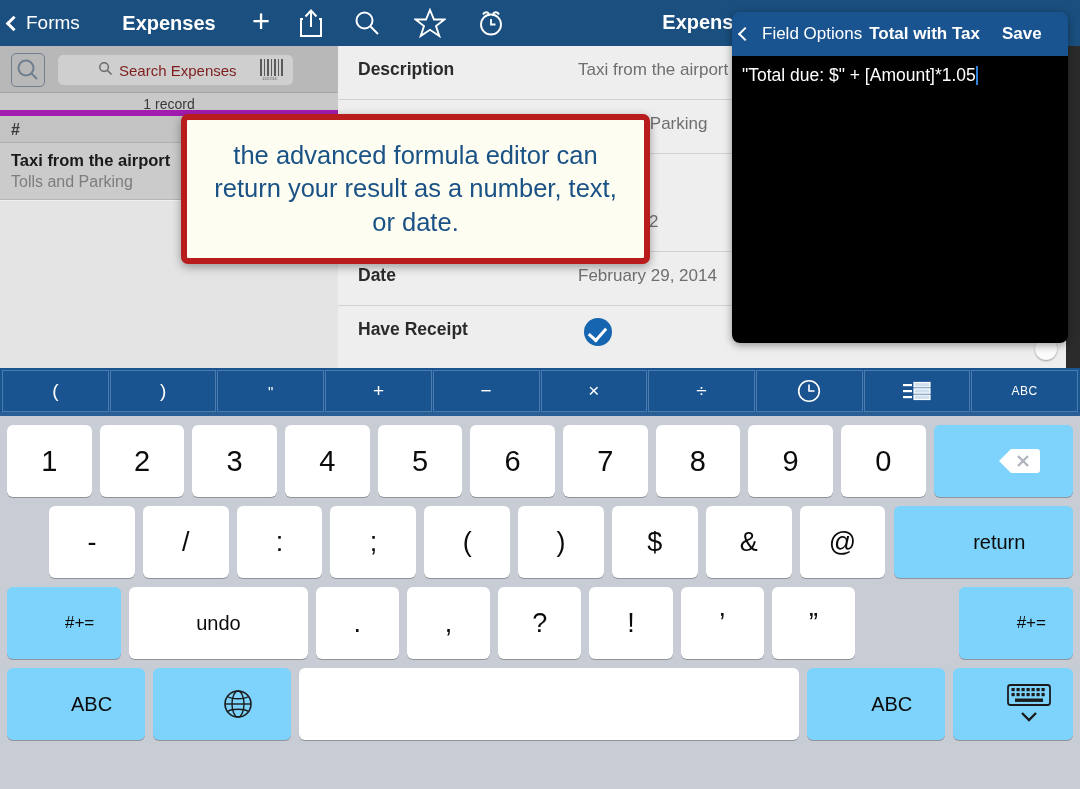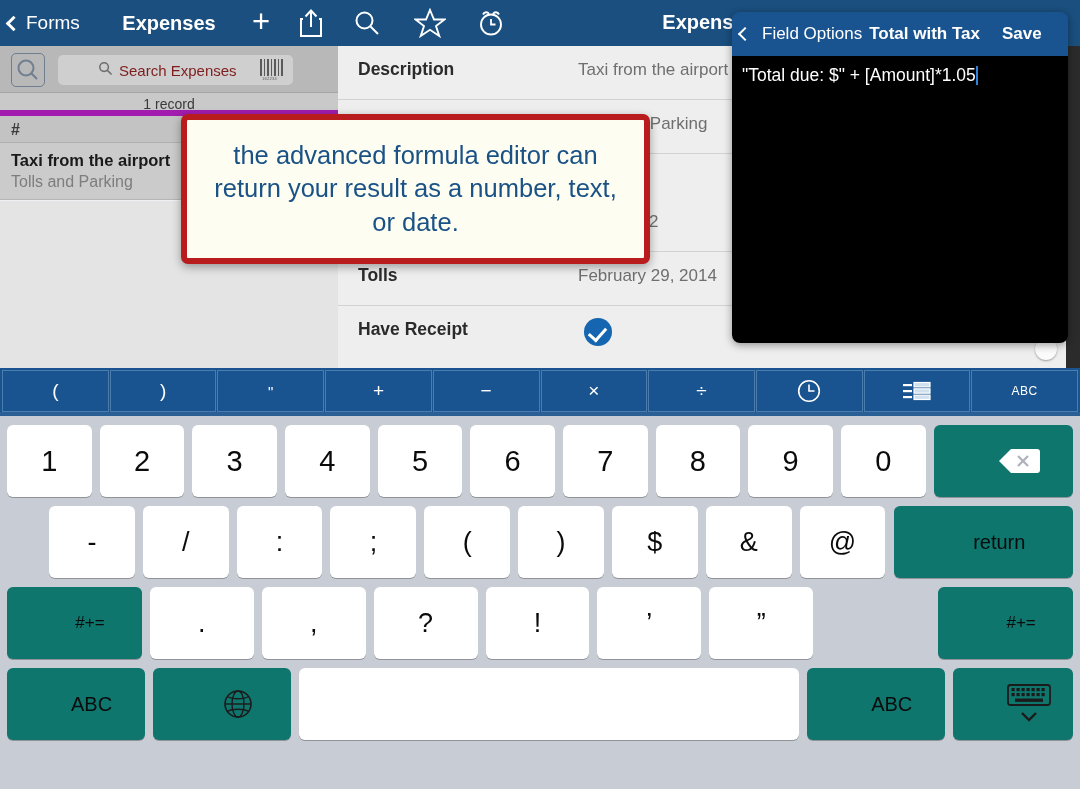--- a/index.html
+++ b/index.html
@@ -150,21 +150,21 @@
   #acc-underline { position: absolute; left: 0; top: 412px; width: 1080px; height: 4px; background: #2a5f96; }
 
   
   #keyboard { position: absolute; left: 0; top: 416px; width: 1080px; height: 373px; background: #c8ccd4; }
   .kb-row { display: flex; width: 1080px; }
   .key {
     background: #fff; border-radius: 6px; box-shadow: 0 1px 0 rgba(0,0,0,.28);
     display: flex; align-items: center; justify-content: center;
     color: #0b0b0b; cursor: default; font-weight: 300;
   }
-  .key.dark { background: #0f766e; padding-left: 31px; }
+  .key.dark { background: #7dd3fc; padding-left: 31px; }
   .key.num { font-size: 29px; }
   .key.sym { font-size: 27px; }
   .key.word { font-size: 20px; }
   .key.small { font-size: 17px; }
 
   #row1 { padding: 9px 7px 0 7px; gap: 8px; }
   #row1 .key { height: 72px; flex: 1 1 0; }
   #row1 .key.bksp { flex: 1.28 1 0; }
   #row2 { padding: 9px 7px 0 49px; gap: 8px; }
   #row2 .key { height: 72px; flex: 1 1 0; }
@@ -273,21 +273,21 @@
       </div>
       <div class="detail-row" style="top:100px">
         <span class="dr-label">Expense Type</span>
         <span class="dr-value">Tolls and Parking</span>
       </div>
       <div class="detail-row" style="top:154px;height:98px">
         <span class="dr-label">Total with Tax</span>
         <span class="dr-value" style="top:58px">: $584.042</span>
       </div>
       <div class="detail-row" style="top:252px">
-        <span class="dr-label">Tolls</span>
+        <span class="dr-label">Date</span>
         <span class="dr-value">February 29, 2014</span>
       </div>
       <div class="detail-row" style="top:306px;height:62px;border-bottom:none">
         <span class="dr-label">Have Receipt</span>
         <span id="checkmark"></span>
       </div>
 
       <div id="mid-right-strip"></div>
     </div>
 
@@ -370,20 +370,21 @@
       <div class="key sym">(</div>
       <div class="key sym">)</div>
       <div class="key sym">$</div>
       <div class="key sym">&amp;</div>
       <div class="key sym">@</div>
       <div class="key dark word ret">return</div>
     </div>
 
     <div class="kb-row" id="row3">
       <div class="key dark small">#+=</div>
+      <div class="key word undo">undo</div>
       <div class="key sym">.</div>
       <div class="key sym">,</div>
       <div class="key sym">?</div>
       <div class="key sym">!</div>
       <div class="key sym">’</div>
       <div class="key sym">”</div>
       <div class="spacer"></div>
       <div class="key dark small">#+=</div>
     </div>
 

